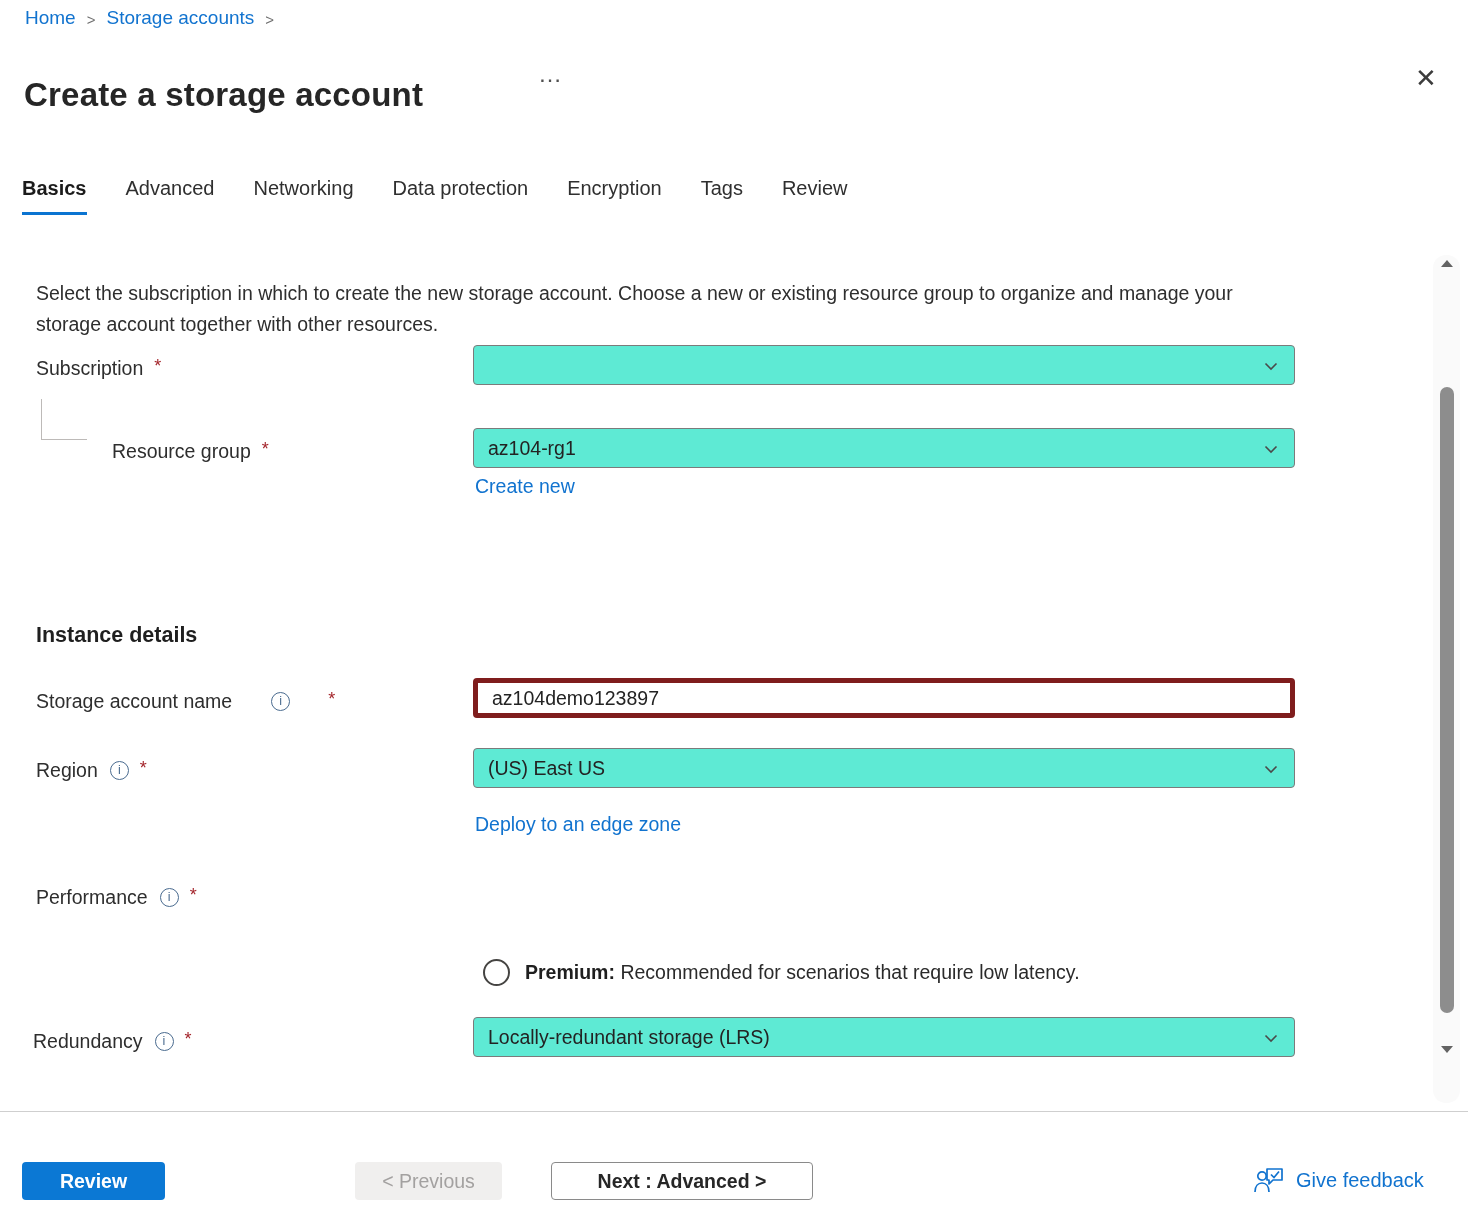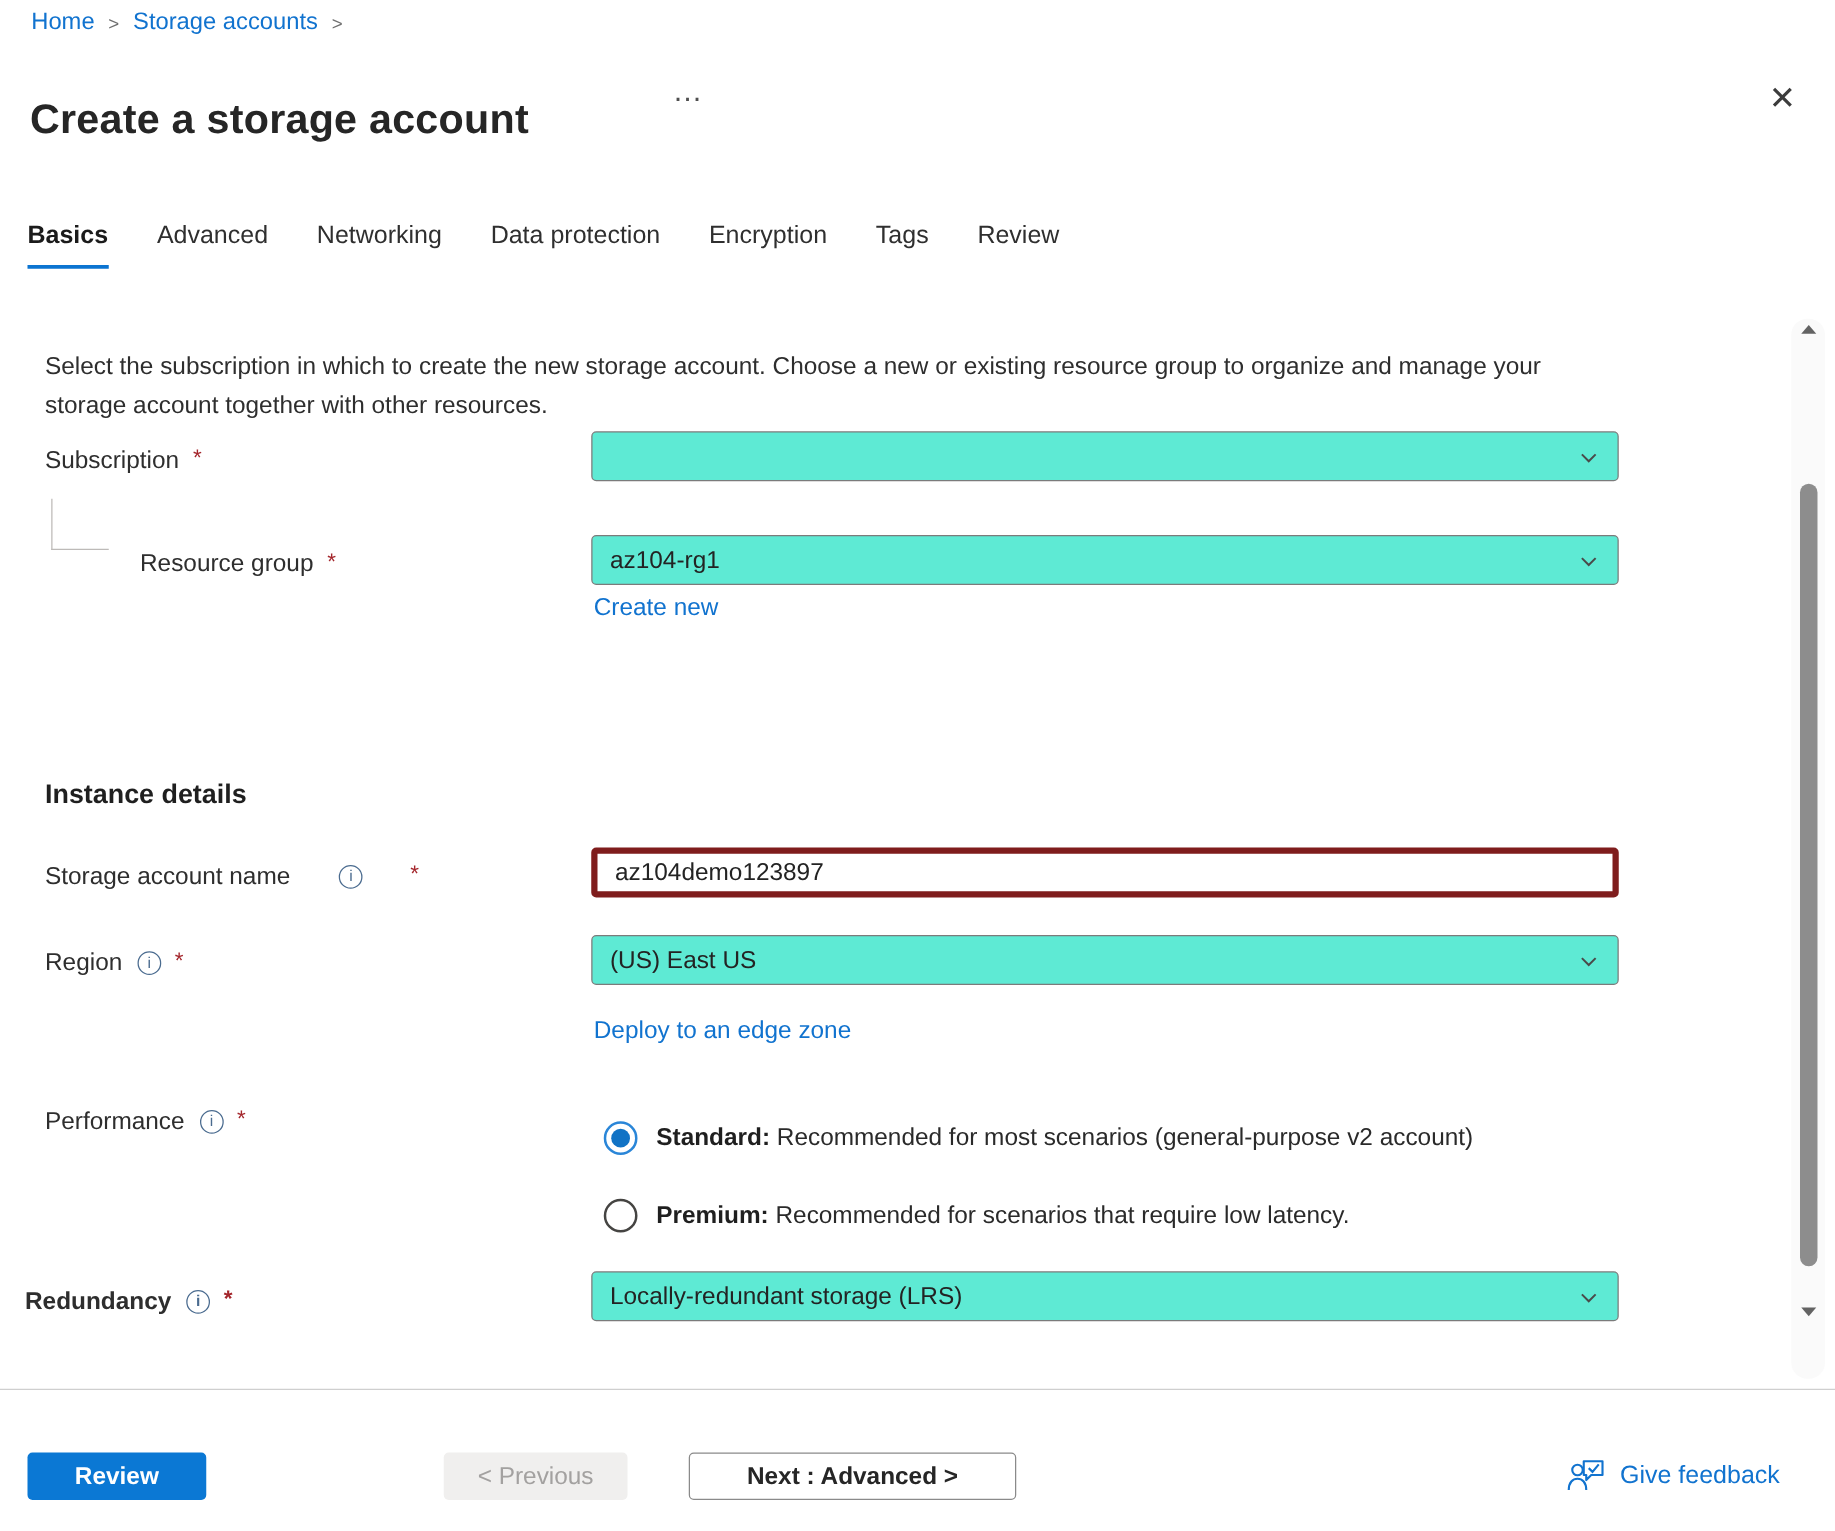--- a/index.html
+++ b/index.html
@@ -143,38 +143,29 @@
       <polyline points="3.5,6.5 9,12 14.5,6.5" fill="none" stroke="#4a4a4a" stroke-width="1.6"></polyline>
     </svg>
   </div>
   <a class="link" style="left:475px;top:813px;">Deploy to an edge zone</a>
 
   <div class="label" style="left:36px;top:886px;">
     <span>Performance</span>
     <span class="info-icon">i</span>
     <span class="req">*</span>
   </div>
-  <div class="radio-row" style="left:483px;top:897px;">
-    <span class="radio sel">
-        <span class="dot"></span>
-      </span>
-    <span class="radio-text">
-      <b>Standard:</b>
-      <span>Recommended for most scenarios (general-purpose v2 account)</span>
-    </span>
-  </div>
   <div class="radio-row" style="left:483px;top:959px;">
     <span class="radio unsel"></span>
     <span class="radio-text">
       <b>Premium:</b>
       <span>Recommended for scenarios that require low latency.</span>
     </span>
   </div>
 
-  <div class="label" style="left:20px;top:1030px;font-weight:bold;">
+  <div class="label" style="left:33px;top:1030px;">
     <span>Redundancy</span>
     <span class="info-icon">i</span>
     <span class="req">*</span>
   </div>
   <div class="field" style="top:1017px;">
     <span class="value">Locally-redundant storage (LRS)</span>
     <svg class="chev" width="18" height="18" viewBox="0 0 18 18">
       <polyline points="3.5,6.5 9,12 14.5,6.5" fill="none" stroke="#4a4a4a" stroke-width="1.6"></polyline>
     </svg>
   </div>

